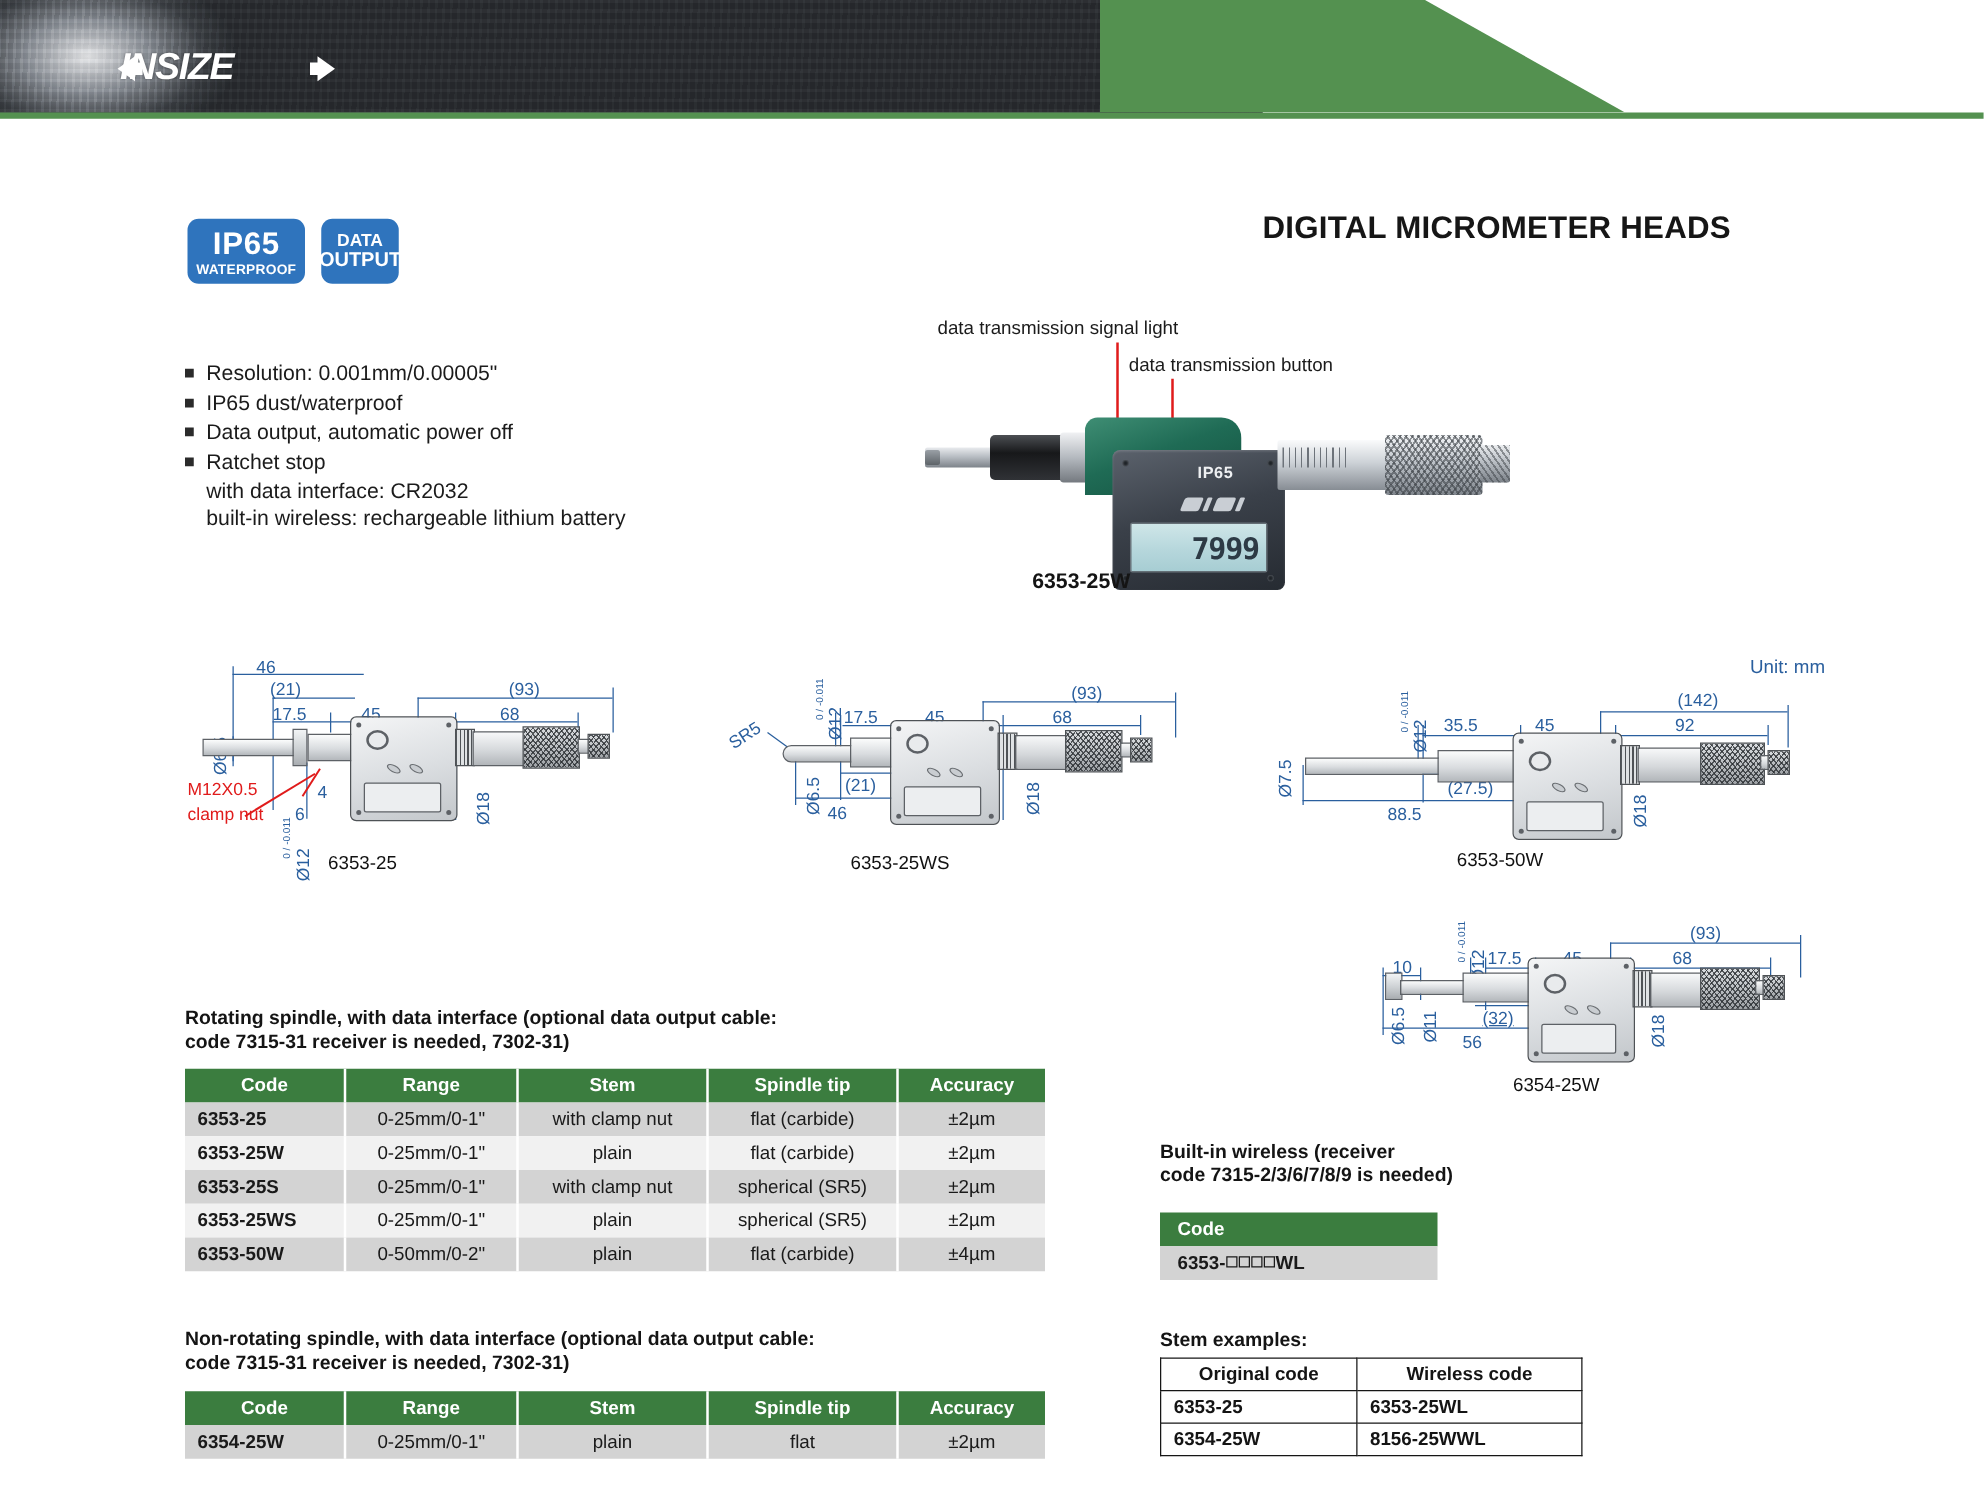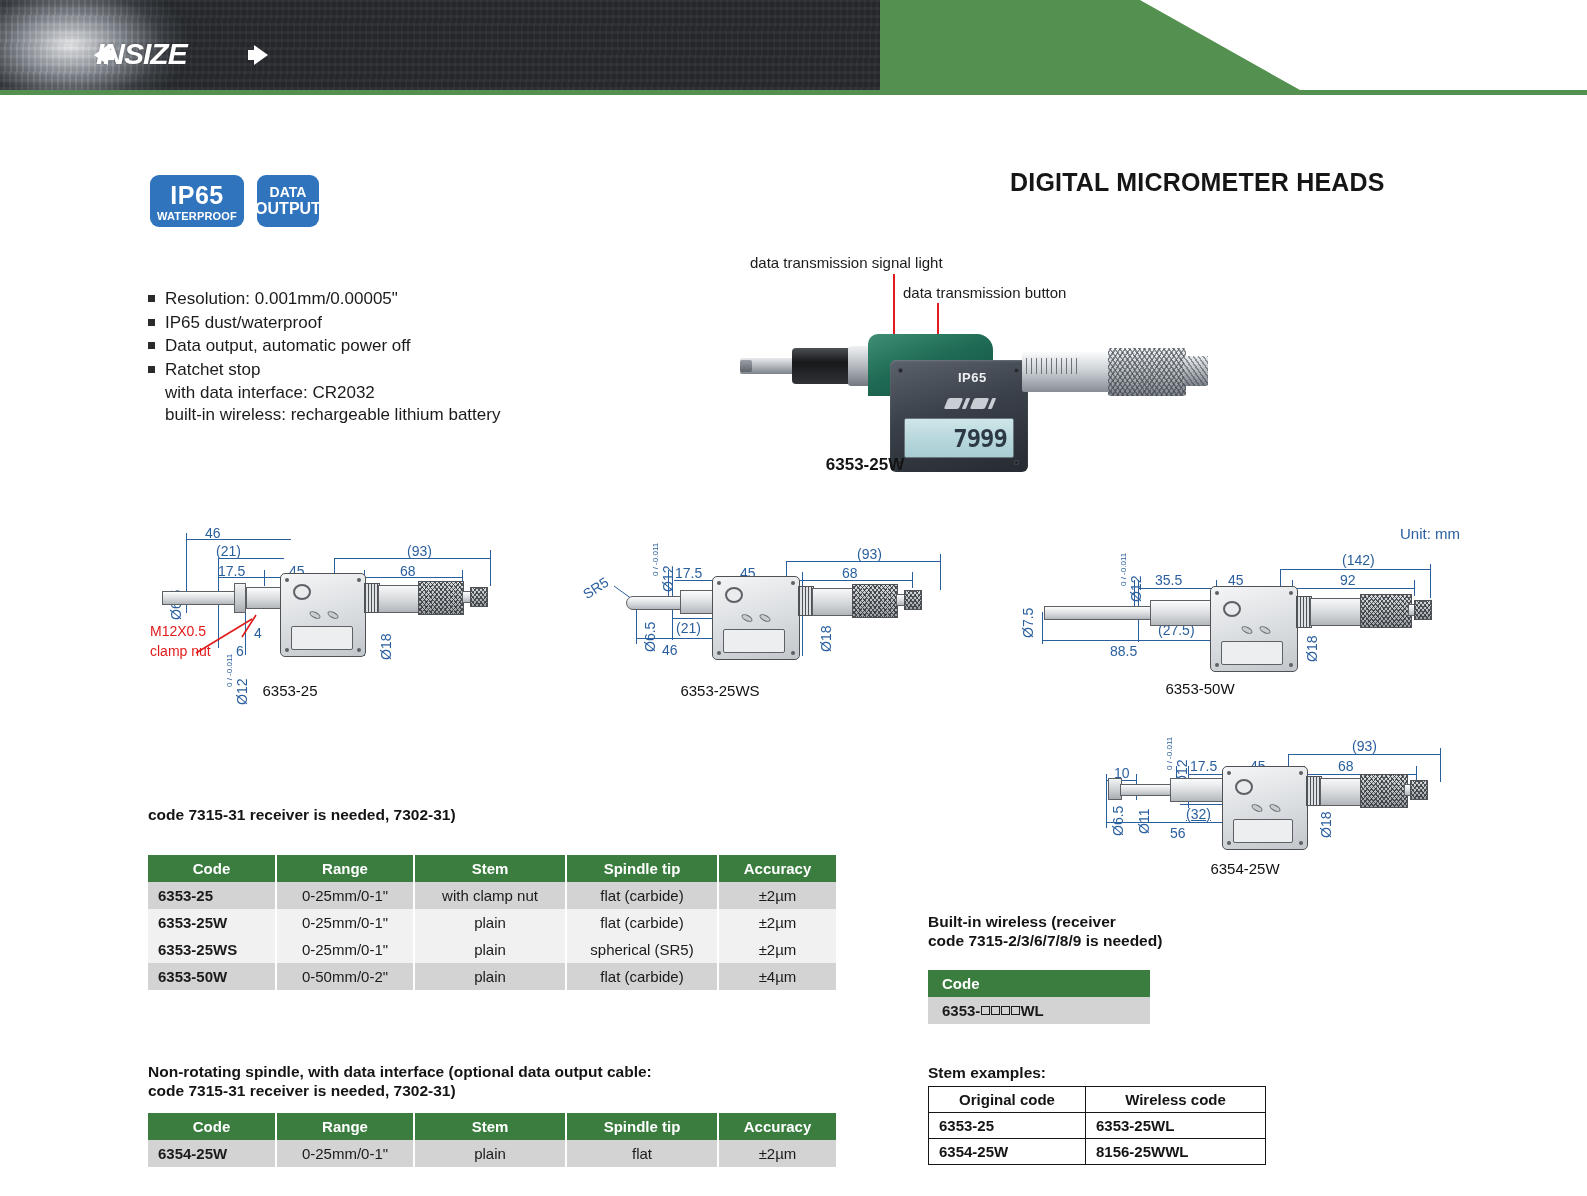--- a/index.html
+++ b/index.html
@@ -525,20 +525,21 @@
     <div class="ring" style="left:216px; top:58px; width:16px; height:30px;"></div>
     <div class="sleeve" style="left:230px; top:60px; width:42px; height:28px;"></div>
     <div class="knurl" style="left:270px; top:56px; width:48px; height:34px;"></div>
     <div class="stem" style="left:314px; top:66px; width:10px; height:12px;"></div>
     <div class="knurl" style="left:320px; top:62px; width:18px; height:20px;"></div>
   </div>
 </div>
 <div class="dwg-caption" style="left:1175px; top:860px; width:140px;">6354-25W</div>
 
 <div class="tbl-title" style="left:148px; top:805px; width:660px;">
+  <div>Rotating spindle, with data interface (optional data output cable:</div>
   <div>code 7315-31 receiver is needed, 7302-31)</div>
 </div>
 <table class="spec" style="left:148px; top:855px; width:688px;">
   <thead>
     <tr>
       <th style="width:128px;">Code</th>
       <th style="width:138px;">Range</th>
       <th style="width:152px;">Stem</th>
       <th style="width:152px;">Spindle tip</th>
       <th style="width:118px;">Accuracy</th>
@@ -552,20 +553,27 @@
         <td>flat (carbide)</td>
         <td>±2µm</td>
       </tr>
     <tr class="even">
         <td class="code">6353-25W</td>
         <td>0-25mm/0-1"</td>
         <td>plain</td>
         <td>flat (carbide)</td>
         <td>±2µm</td>
       </tr>
+    <tr class="odd">
+        <td class="code">6353-25S</td>
+        <td>0-25mm/0-1"</td>
+        <td>with clamp nut</td>
+        <td>spherical (SR5)</td>
+        <td>±2µm</td>
+      </tr>
     <tr class="even">
         <td class="code">6353-25WS</td>
         <td>0-25mm/0-1"</td>
         <td>plain</td>
         <td>spherical (SR5)</td>
         <td>±2µm</td>
       </tr>
     <tr class="odd">
         <td class="code">6353-50W</td>
         <td>0-50mm/0-2"</td>

